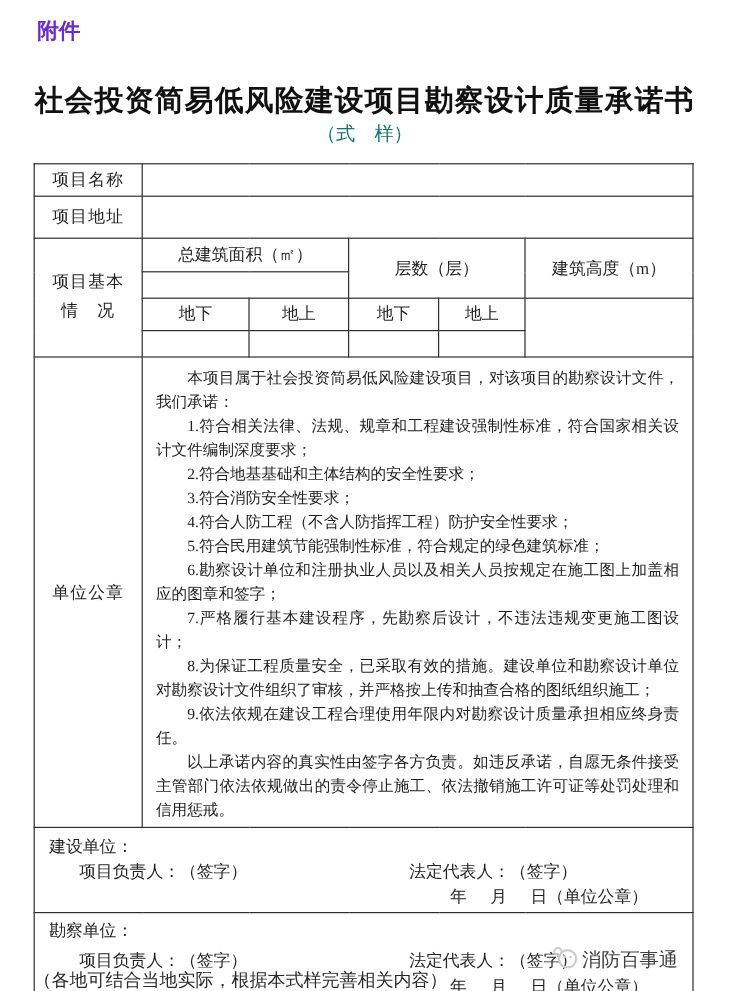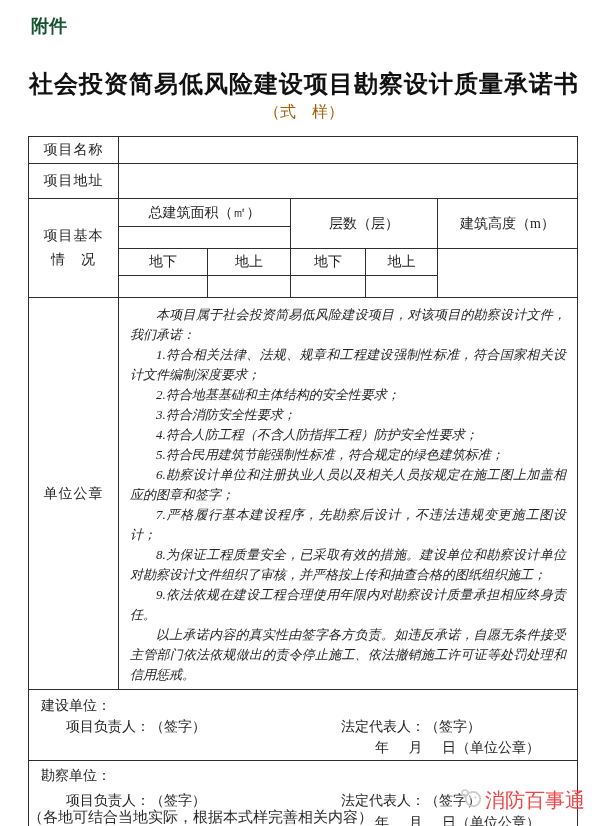--- a/index.html
+++ b/index.html
@@ -7,50 +7,50 @@
     width:608px;height:826px;
     background:#ffffff;
     position:relative;
     font-family:"Liberation Serif", serif;
     color:#1f1f1f;
     -webkit-font-smoothing:antialiased;
   }
   .attachment{
     position:absolute;left:31px;top:14px;
     font-family:"Liberation Sans", sans-serif;
-    font-weight:bold;font-size:18px;color:#14532d;
+    font-weight:bold;font-size:18px;color:#6d28d9;
   }
   .doc-title{
     position:absolute;left:0;top:68px;width:608px;
     text-align:center;
     font-family:"Liberation Sans", sans-serif;
     font-weight:bold;font-size:24px;letter-spacing:1px;color:#111;
   }
   .doc-subtitle{
     position:absolute;left:0;top:102px;width:608px;
-    text-align:center;font-size:16px;color:#a16207;
+    text-align:center;font-size:16px;color:#0f766e;
   }
   table.form{
     position:absolute;left:28px;top:136px;
     border-collapse:collapse;table-layout:fixed;
     width:549px;
   }
   table.form td, table.form th{
     border:1px solid #2e2e2e;
     padding:4px;
     font-weight:normal;
     font-size:14px;
     vertical-align:middle;
     text-align:center;
     color:#1f1f1f;
   }
   .lbl{font-size:14px;letter-spacing:1px;}
   .lbl2{line-height:1.7;}
   .subhdr{font-size:13px;}
-  .promise-cell{vertical-align:top;text-align:left;font-style:italic;}
+  .promise-cell{vertical-align:top;text-align:left;}
   .promise-body{
     padding:3px 7px 0 7px;
     font-size:13px;line-height:20px;
     text-align:justify;
   }
   .promise-body p{margin:0;text-indent:2em;}
   .sig-cell{height:100%;}
   .sig-section{position:relative;text-align:right;font-size:14px;}
   .sig-unit{position:absolute;left:8px;top:3px;}
   .sig-manager{position:absolute;left:33px;top:24px;}
@@ -61,21 +61,21 @@
   .sig-h66 .sig-unit{top:2px;}
   .sig-h66 .sig-manager,.sig-h66 .sig-rep{top:27px;}
   .sig-h66 .sig-date{top:49px;}
   .footer-note{
     position:absolute;left:28px;top:788px;
     font-size:15px;color:#2a2a2a;margin-top:20px;
   }
   .watermark{
     position:absolute;left:460px;top:787px;
     display:flex;align-items:center;gap:3px;
-    color:#ef4444;font-size:20px;
+    color:#404040;font-size:16px;
     font-family:"Liberation Sans", sans-serif;
   }
   .wm-icon{display:inline-block;}
 </style>
 </head>
 <body>
 
 <div class="attachment">附件</div>
 <div class="doc-title">社会投资简易低风险建设项目勘察设计质量承诺书</div>
 <div class="doc-subtitle">（式　样）</div>

